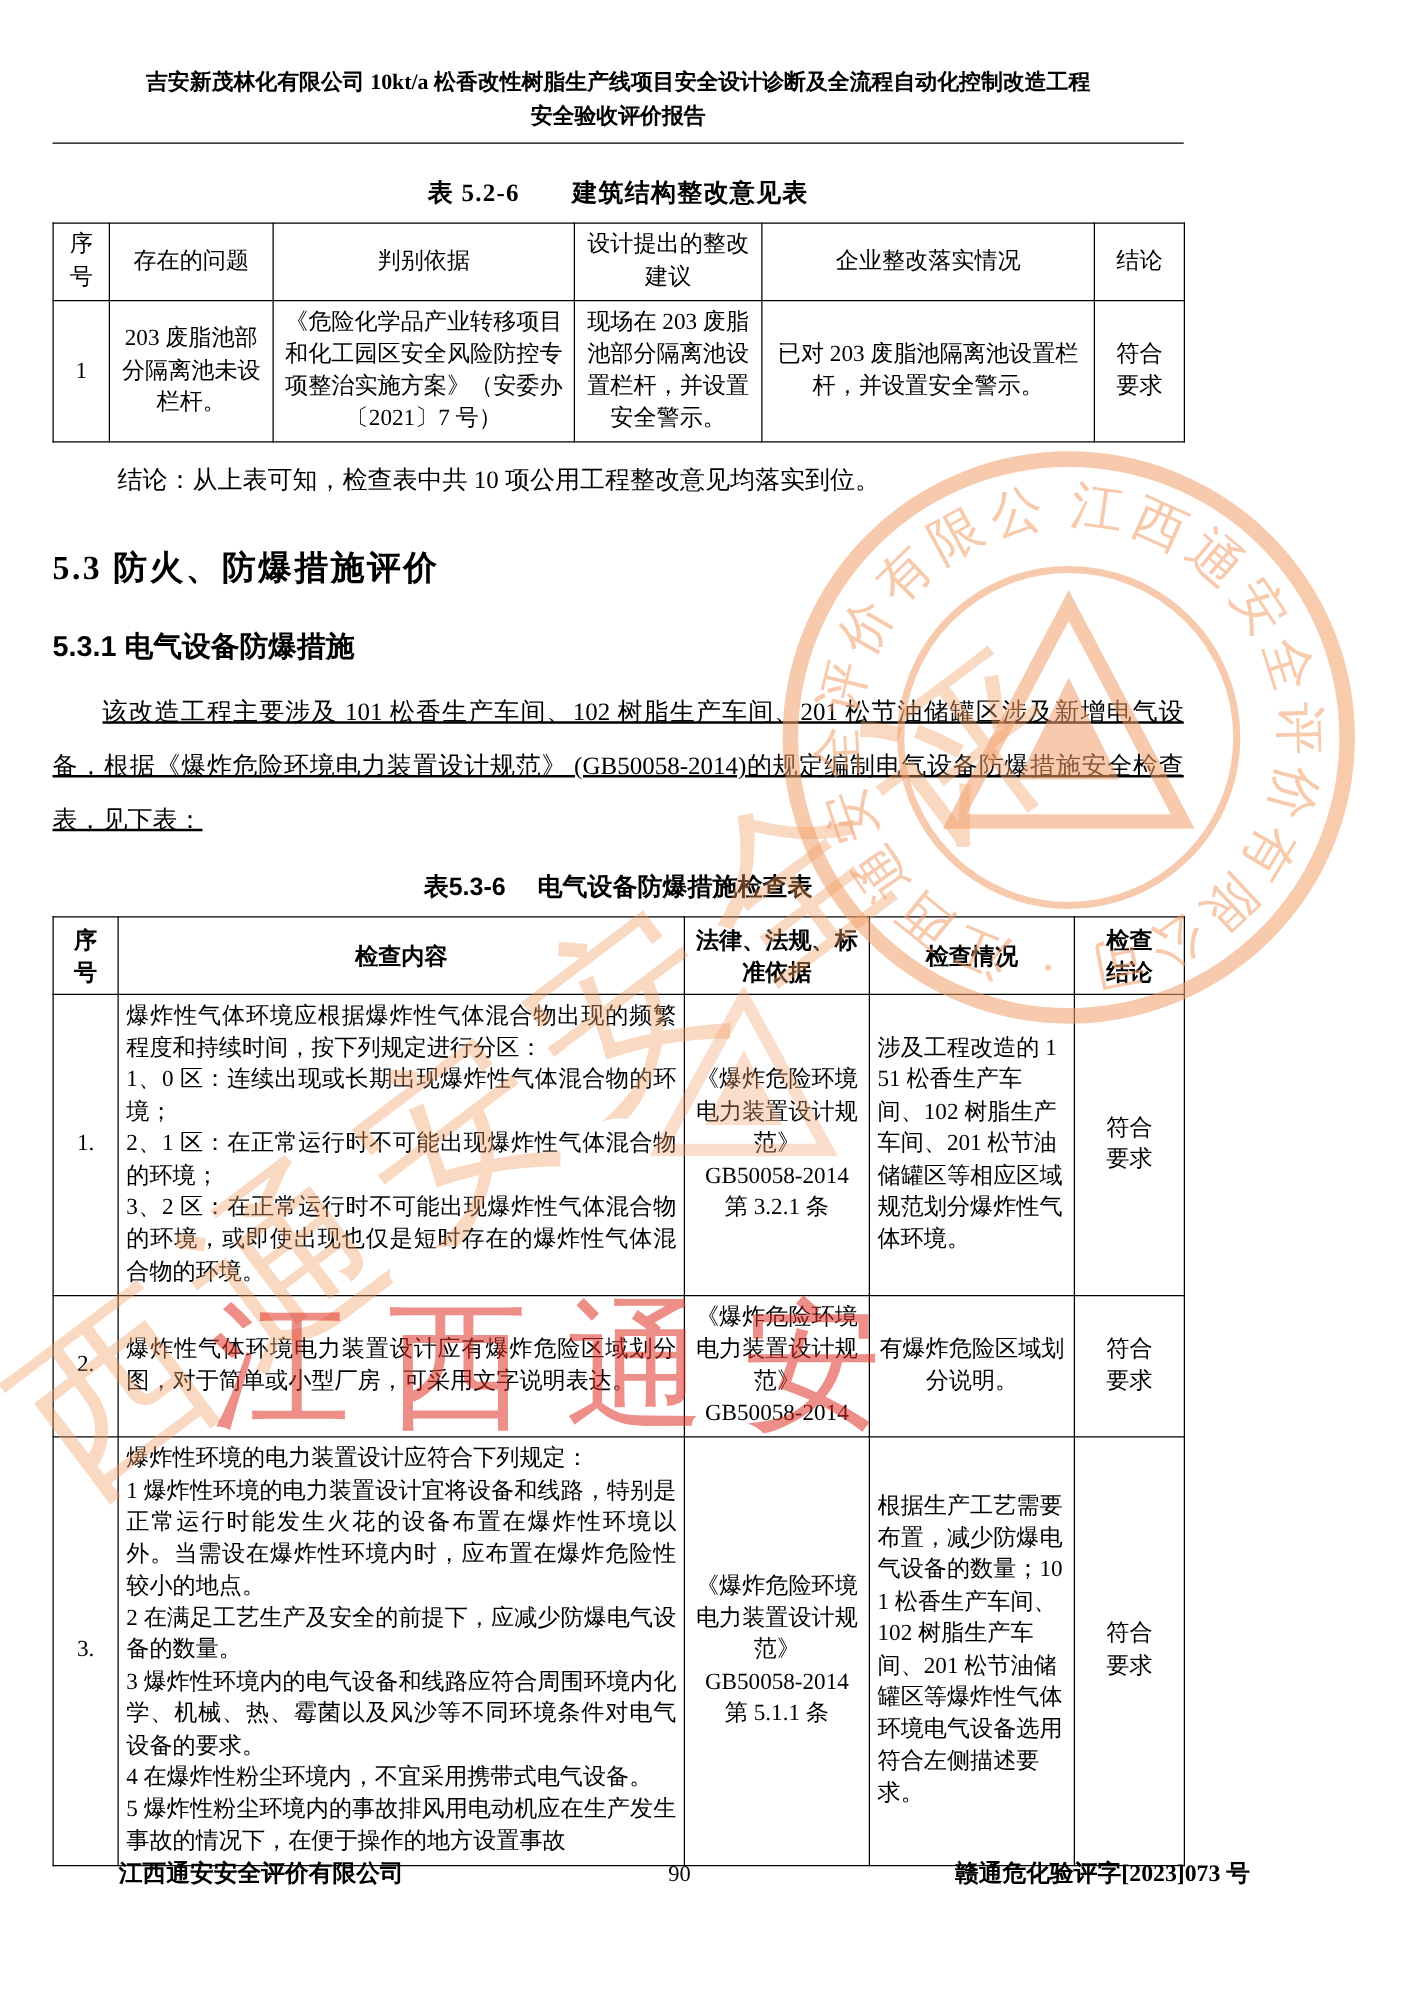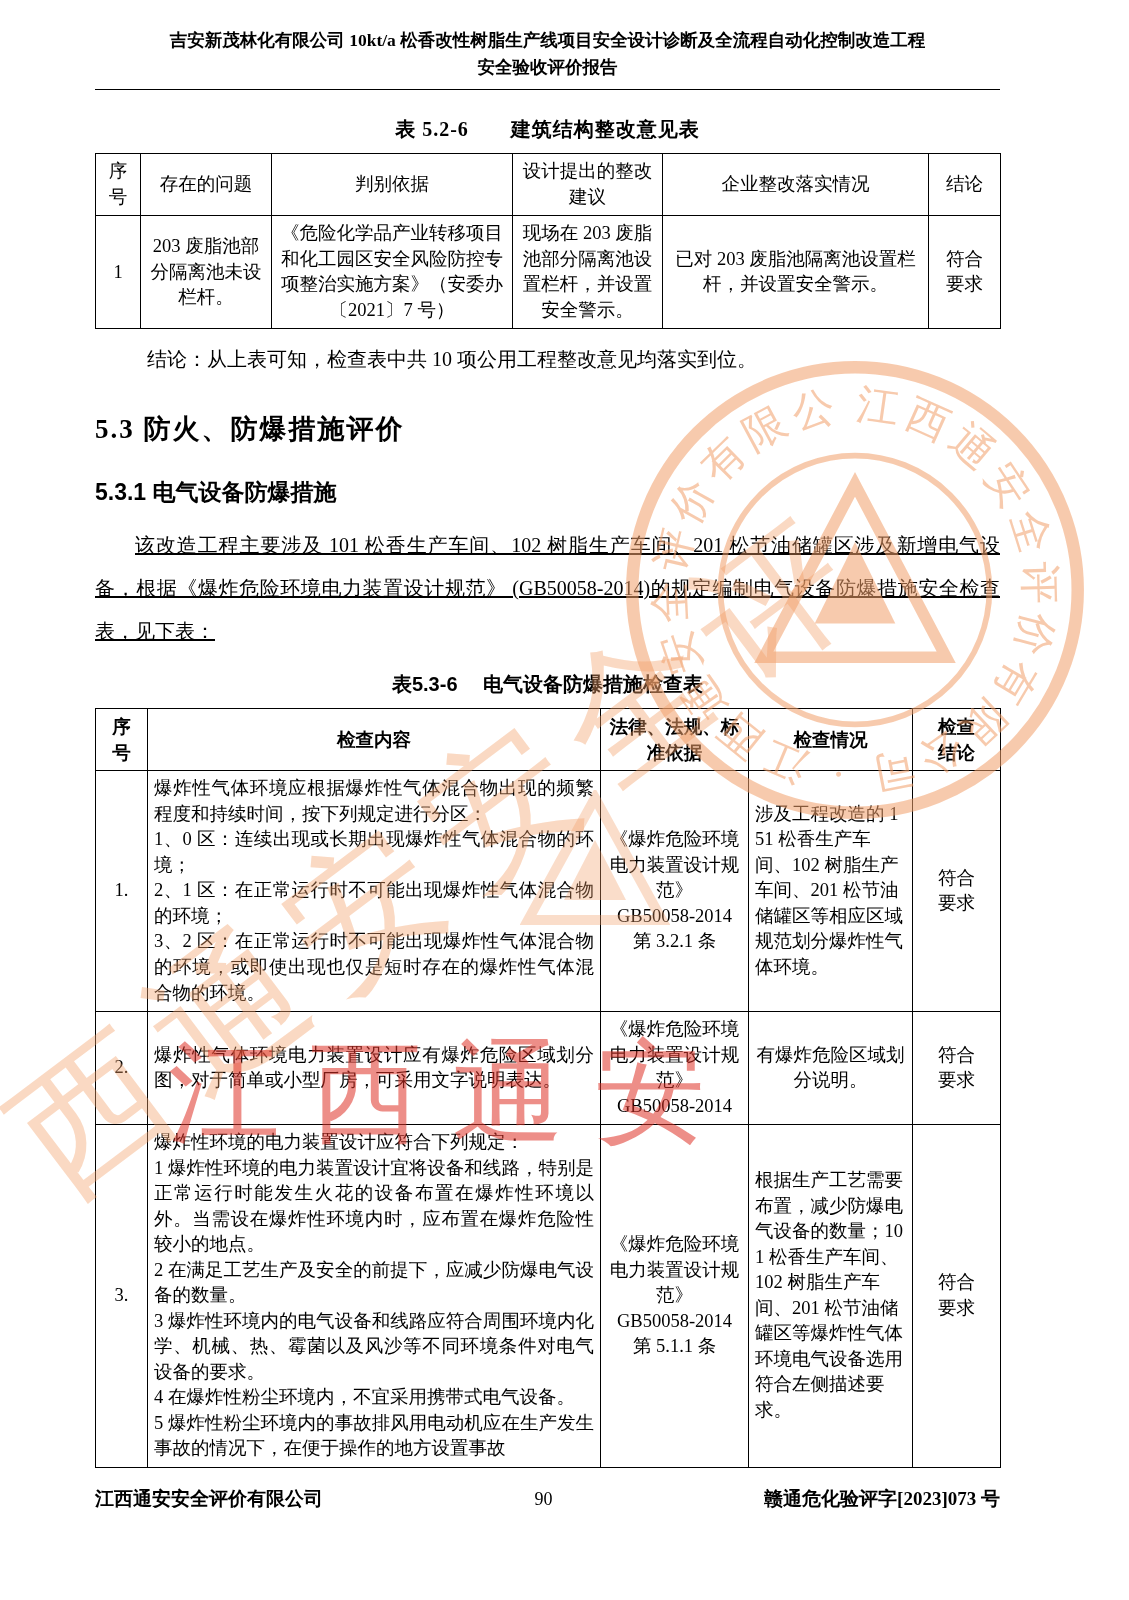--- a/index.html
+++ b/index.html
@@ -10,22 +10,22 @@
     height: 1600px;
     margin: 0 auto;
     background: #ffffff;
     overflow: hidden;
     font-family: "Liberation Serif", "DejaVu Serif", serif;
     color: #000;
   }
   .content {
     position: relative;
     width: 905px;
-    margin-left: 95px;
-    padding-top: 27px;
+    margin-left: 42px;
+    padding-top: 52px;
     z-index: 1;
   }
   
   .doc-header { text-align: center; font-size: 17.5px; font-weight: bold; line-height: 1.55; }
   .header-rule { border: none; border-top: 1.6px solid #000; margin-top: 8px; }
 
   
   .caption1 { text-align: center; font-size: 20px; font-weight: bold; margin-top: 26px; letter-spacing: 1px; }
   .caption2 { text-align: center; font-size: 20px; font-weight: bold; margin-top: 18px; margin-bottom: 10px;
               font-family: "Liberation Sans", "DejaVu Sans", sans-serif; }

